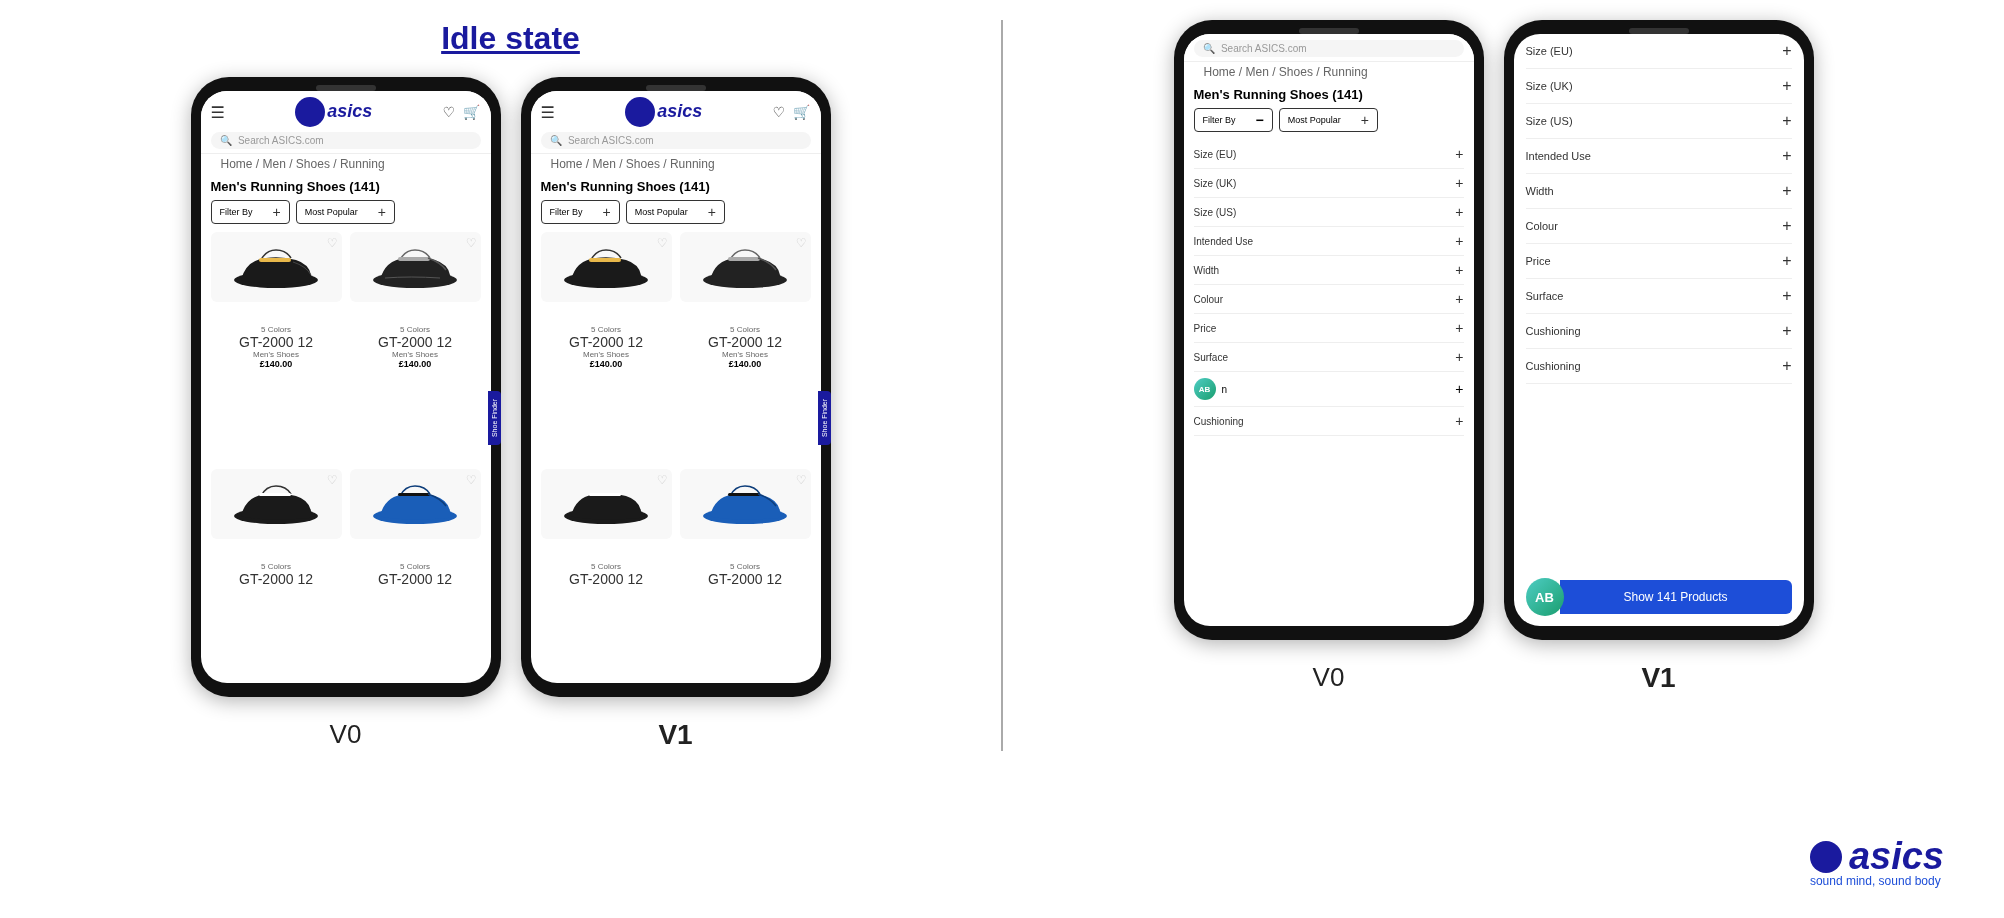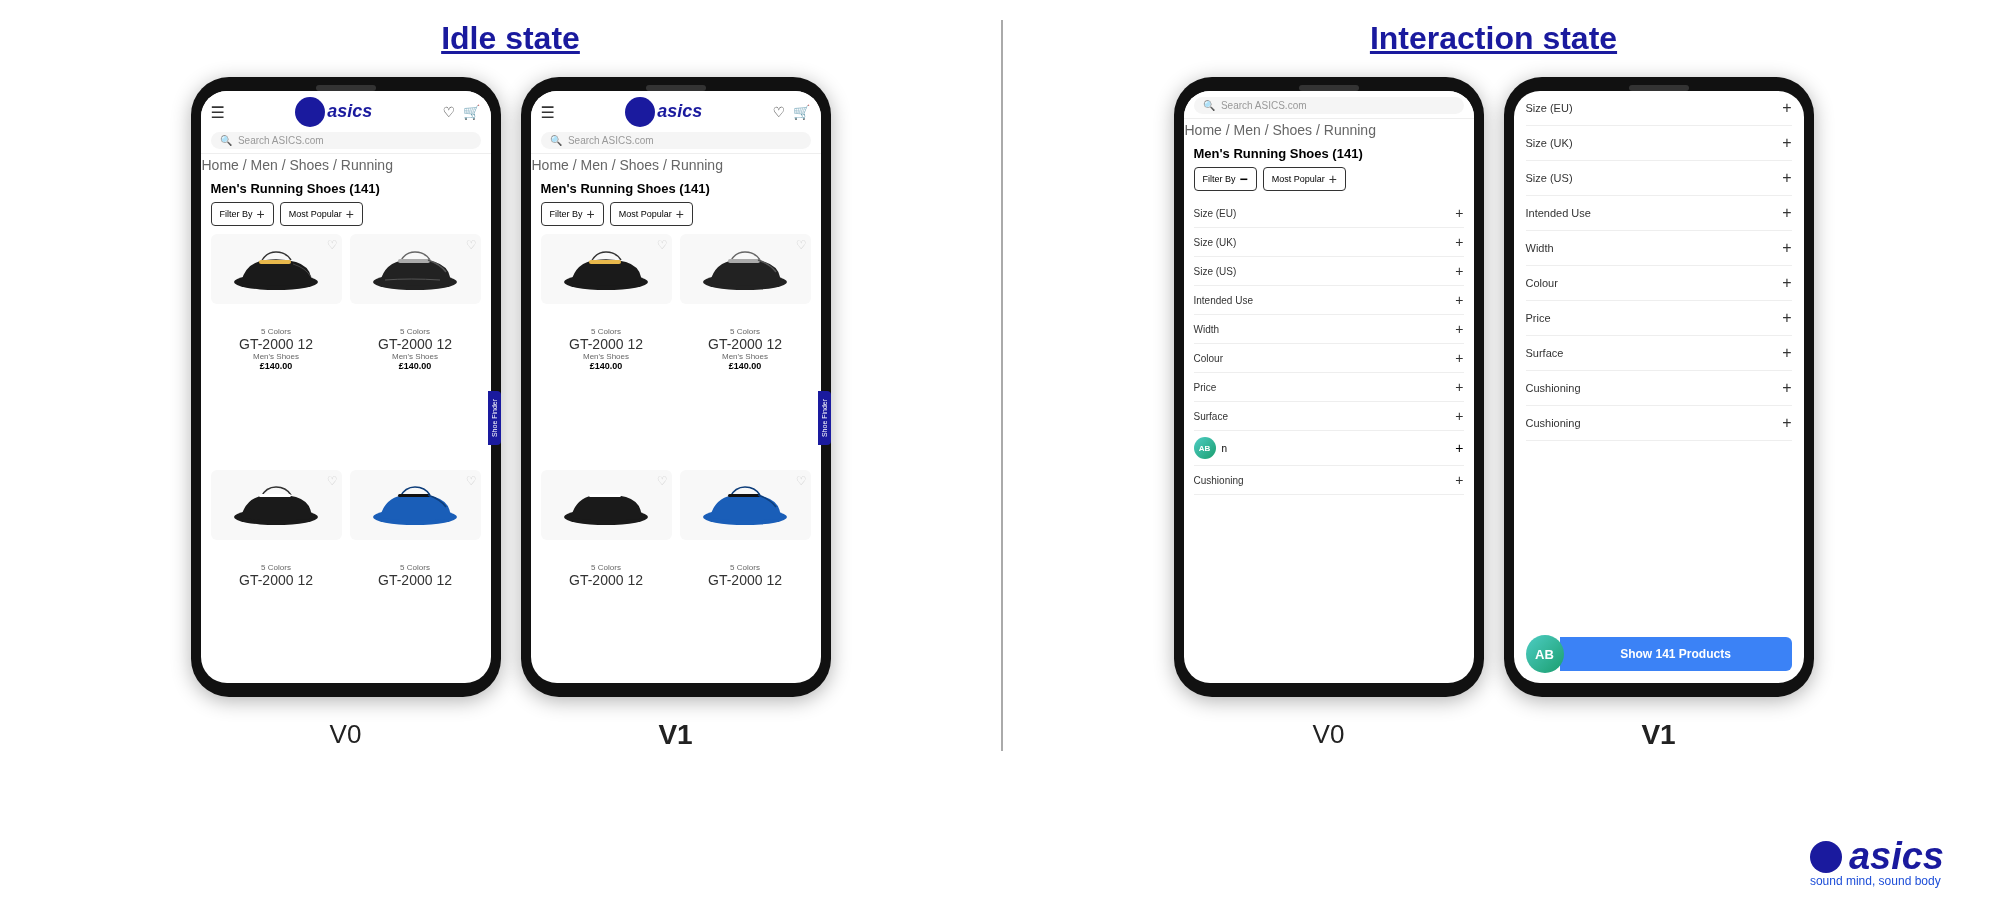--- a/index.html
+++ b/index.html
@@ -141,23 +141,23 @@
       align-items: center;
       background: #f5f5f5;
       border-radius: 20px;
       padding: 3px 10px;
       gap: 5px;
       font-size: 10px;
       color: #999;
     }
 
     .breadcrumb {
-      font-size: 14px;
+      font-size: 12px;
       color: #666;
-      padding: 3px 1px;
+      padding: 3px 20px;
     }
 
     .screen-content {
       flex: 1;
       overflow: hidden;
       padding: 5px 10px;
       display: flex;
       flex-direction: column;
     }
 
@@ -173,21 +173,21 @@
       margin-bottom: 8px;
     }
 
     .filter-btn {
       border: 1px solid #333;
       border-radius: 4px;
       padding: 3px 8px;
       font-size: 9px;
       display: flex;
       align-items: center;
-      gap: 4px;
+      gap: 20px;
       background: #fff;
     }
 
     .filter-btn .plus {
       font-size: 14px;
       color: #333;
     }
 
     
     .filter-btn.active {
@@ -352,27 +352,27 @@
       justify-content: center;
       color: white;
       font-size: 13px;
       font-weight: bold;
       z-index: 2;
       flex-shrink: 0;
     }
 
     .v1-show-btn {
       flex: 1;
-      background: #3b82f6;
+      background: #1d4ed8;
       color: white;
       text-align: center;
       padding: 10px 20px;
       border-radius: 0 6px 6px 0;
       font-size: 12px;
-      font-weight: bold;
+      font-weight: normal;
       margin-left: -4px;
     }
 
     .asics-brand-text {
       font-size: 36px;
       font-weight: 900;
       font-style: italic;
       color: #1a1a9e;
       display: flex;
       align-items: center;
@@ -631,21 +631,20 @@
           </div>
         </div>
         <div class="phone-label bold" style="font-weight:900;">V1</div>
       </div>
     </div>
   </div>
 
   <div class="divider"></div>
 
   <div class="section">
-    <div class="section-title">Interaction state</div>
 
     <div class="phones-row">
 
       <div class="phone-container">
         <div class="phone-frame">
           <div class="phone-screen">
 
             <div class="asics-header">
               <div class="search-bar">
                 <span>🔍</span>

